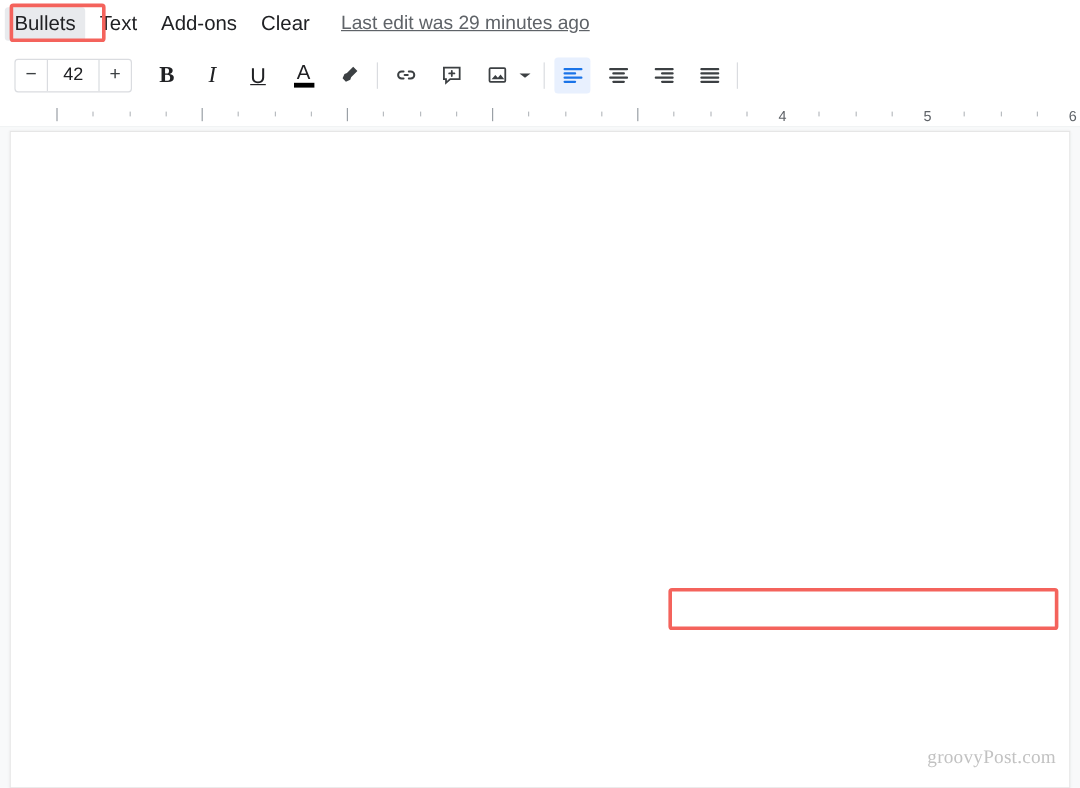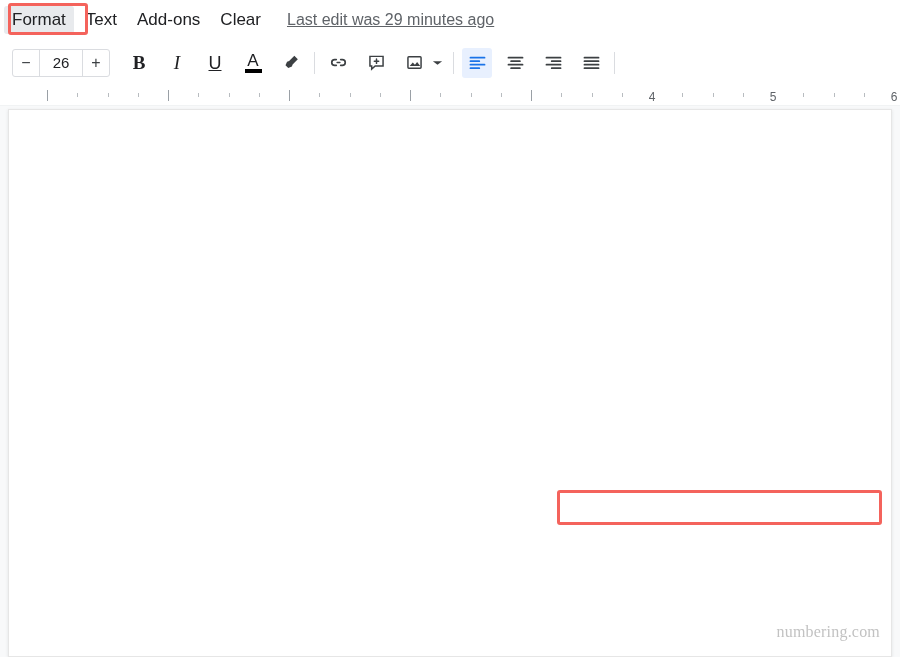--- a/index.html
+++ b/index.html
@@ -234,21 +234,21 @@
     box-sizing: border-box;
     z-index: 60;
     pointer-events: none;
   }
 </style>
 </head>
 <body>
 
 <div id="canvas">
   <div id="page"></div>
-  <div id="watermark">numbering.com</div>
+  <div id="watermark">groovyPost.com</div>
 </div>
 
 <div id="ruler">
   <div id="rulerline">
       <div class="rtick maj" style="left: 47px;"></div>
       <div class="rtick" style="left: 77.25px;"></div>
       <div class="rtick" style="left: 107.5px;"></div>
       <div class="rtick" style="left: 137.75px;"></div>
       <div class="rtick maj" style="left: 168px;"></div>
       <div class="rtick" style="left: 198.25px;"></div>
@@ -277,21 +277,21 @@
       <div class="rnum" style="left: 894px;">6</div>
     </div>
 </div>
 
 <div id="toolbar">
   <div style="width:12px"></div>
 
   <div class="tb-group">
     <div class="stepper">
       <div class="seg minus">−</div>
-      <div class="seg val">26</div>
+      <div class="seg val">42</div>
       <div class="seg plus">+</div>
     </div>
   </div>
 
   <div style="width:14px"></div>
 
   <div class="tbtn">
     <span style="font-weight:bold;font-size:19px;font-family:'Liberation Serif',serif">B</span>
   </div>
   <div style="width:8px"></div>
@@ -385,21 +385,21 @@
     <span>
       <svg width="21" height="21" viewBox="0 0 24 24" stroke="#3c4043" stroke-width="2.1" stroke-linecap="round">
         <path d="M4 6.5h16M4 10.5h16M4 14.5h16M4 18.5h16"></path>
       </svg>
     </span>
   </div>
   <div class="tb-sep"></div>
 </div>
 
 <div id="menubar">
-  <div class="menubar-item active">Format</div>
+  <div class="menubar-item active">Bullets</div>
   <div class="menubar-item">Text</div>
   <div class="menubar-item">Add-ons</div>
   <div class="menubar-item">Clear</div>
   <div id="lastedit">Last edit was 29 minutes ago</div>
 </div>
 <div id="format-annot"></div>
 
 <div class="menu" id="menu-format">
   <div class="mi">
     <span class="micon"></span>

